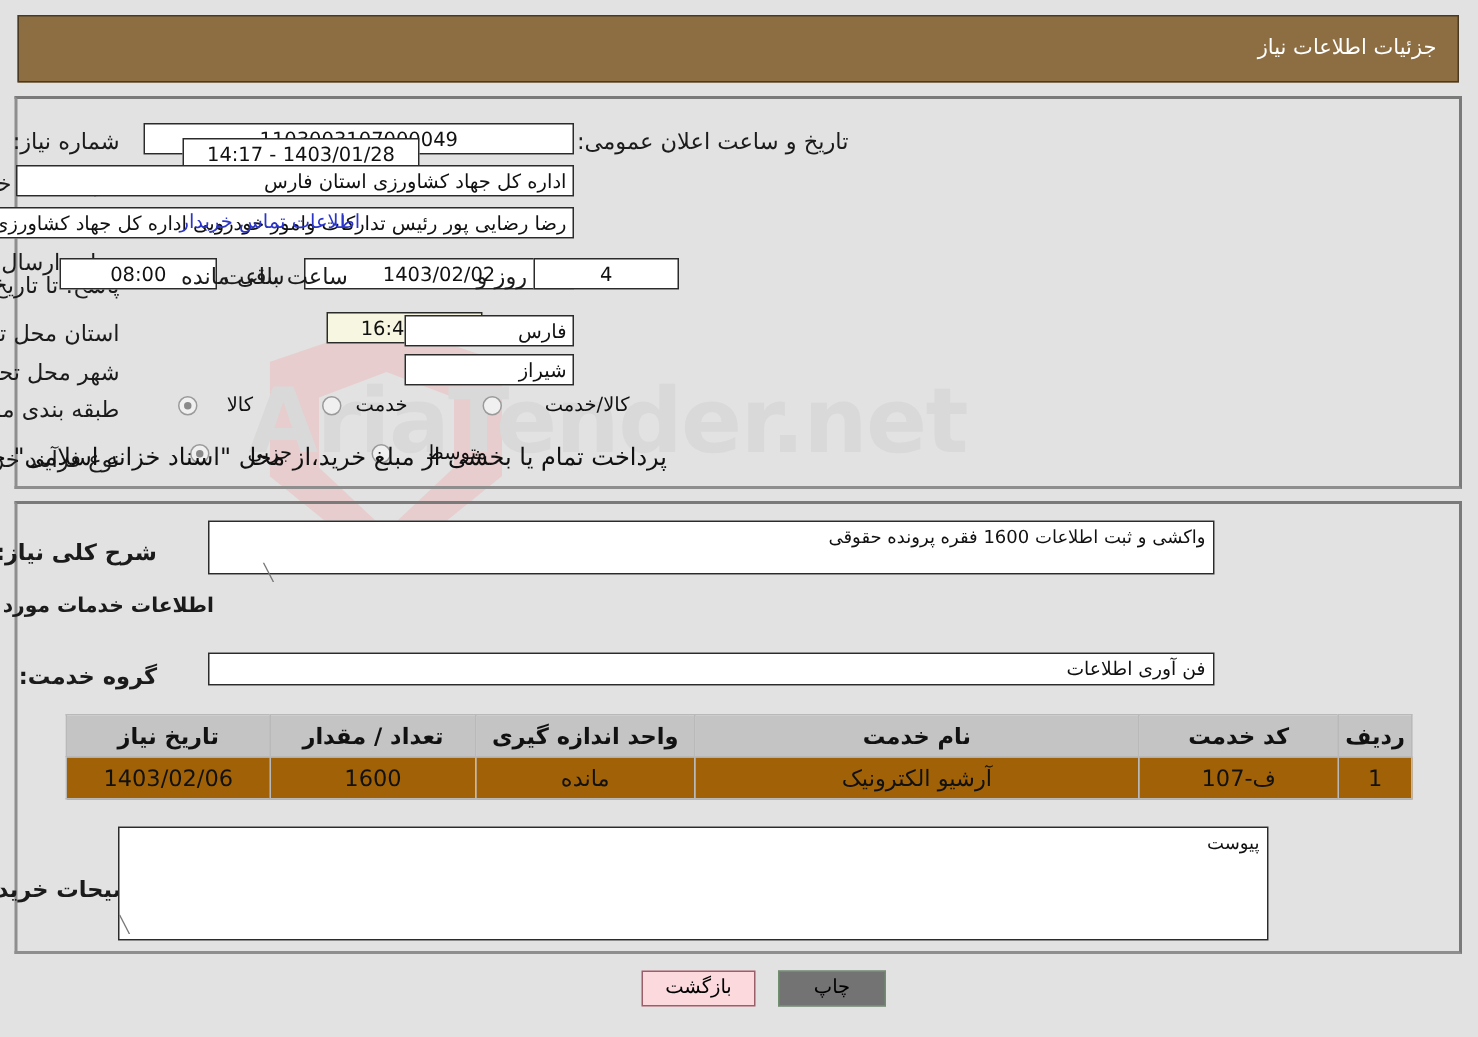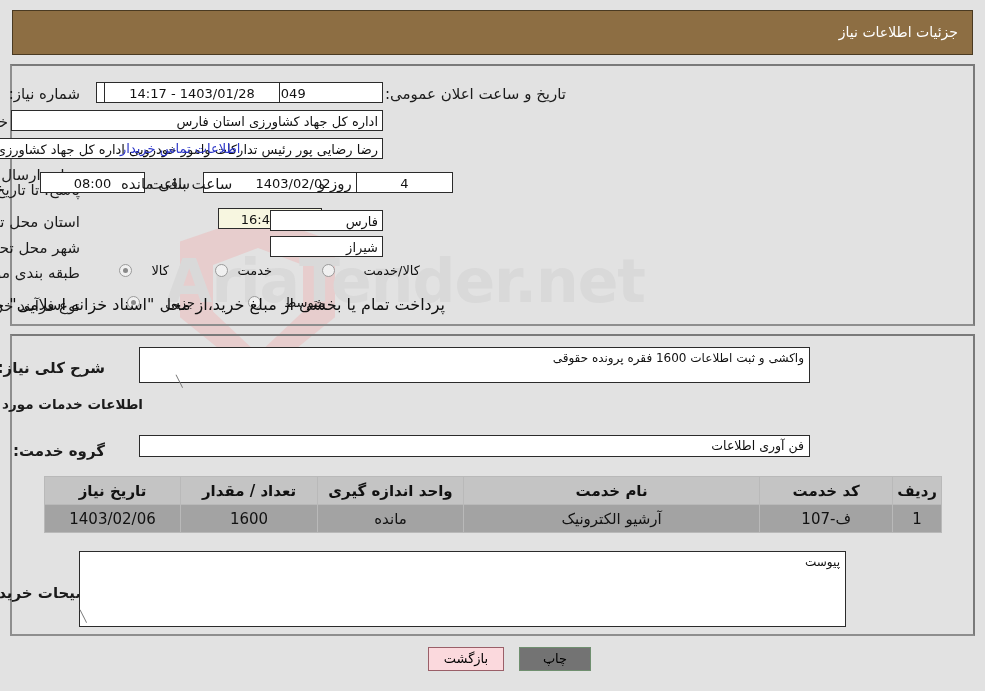--- a/index.html
+++ b/index.html
@@ -198,21 +198,21 @@
   .tbl th, .tbl td {
     border: 1px solid #b9b9b9;
     font-size: 15px;
     font-weight: normal;
     text-align: center;
     height: 27px;
     padding: 0 4px;
     color: #111;
   }
   .tbl th { background: #c4c4c4; font-weight: bold; }
-  .tbl td { background: #a3a3a3; margin-left: 41px; }
+  .tbl td { background: #a16207; margin-left: 41px; }
 
   
   .btn {
     position: absolute;
     box-sizing: border-box;
     font-size: 13px;
     text-align: center;
     line-height: 22px;
     height: 24px;
     border: 1px solid #6a6a6a;
@@ -237,21 +237,21 @@
   <div class="titlebar">
     <div class="t">جزئیات اطلاعات نیاز</div>
   </div>
 
   <div class="panel" id="panel-top"></div>
 
   <div class="lbl" style="right:905px; top:85px;">شماره نیاز:</div>
   <div class="fld center" style="right:602px; top:82px; width:287px;">1103003107000049</div>
 
   <div class="lbl" style="right:419px; top:85px;">تاریخ و ساعت اعلان عمومی:</div>
-  <div class="fld center" style="right:705px; top:82px; width:176px; left:103px;">1403/01/28 - 14:17</div>
+  <div class="fld center" style="right:705px; top:92px; width:158px; left:103px;">1403/01/28 - 14:17</div>
 
   <div class="lbl" style="right:905px; top:113px;">نام دستگاه خریدار:</div>
   <div class="fld right" style="right:602px; top:110px; width:372px; left:233px;">اداره کل جهاد کشاورزی استان فارس</div>
 
   <div class="lbl" style="right:905px; top:141px;">ایجاد کننده درخواست:</div>
   <div class="fld right" style="right:602px; top:138px; width:392px; left:313px;">رضا رضایی پور رئیس تدارکات وامور خودرویی اداره کل جهاد کشاورزی استان فارس</div>
   <div class="link" style="left:120px; top:141px;">اطلاعات تماس خریدار</div>
 
   <div class="lbl" style="right:905px; top:168px; line-height:15px; white-space:normal; width:90px; text-align:right;">مهلت ارسال پاسخ: تا تاریخ:</div>
   <div class="fld center" style="right:602px; top:172px; width:180px;">1403/02/02</div>

